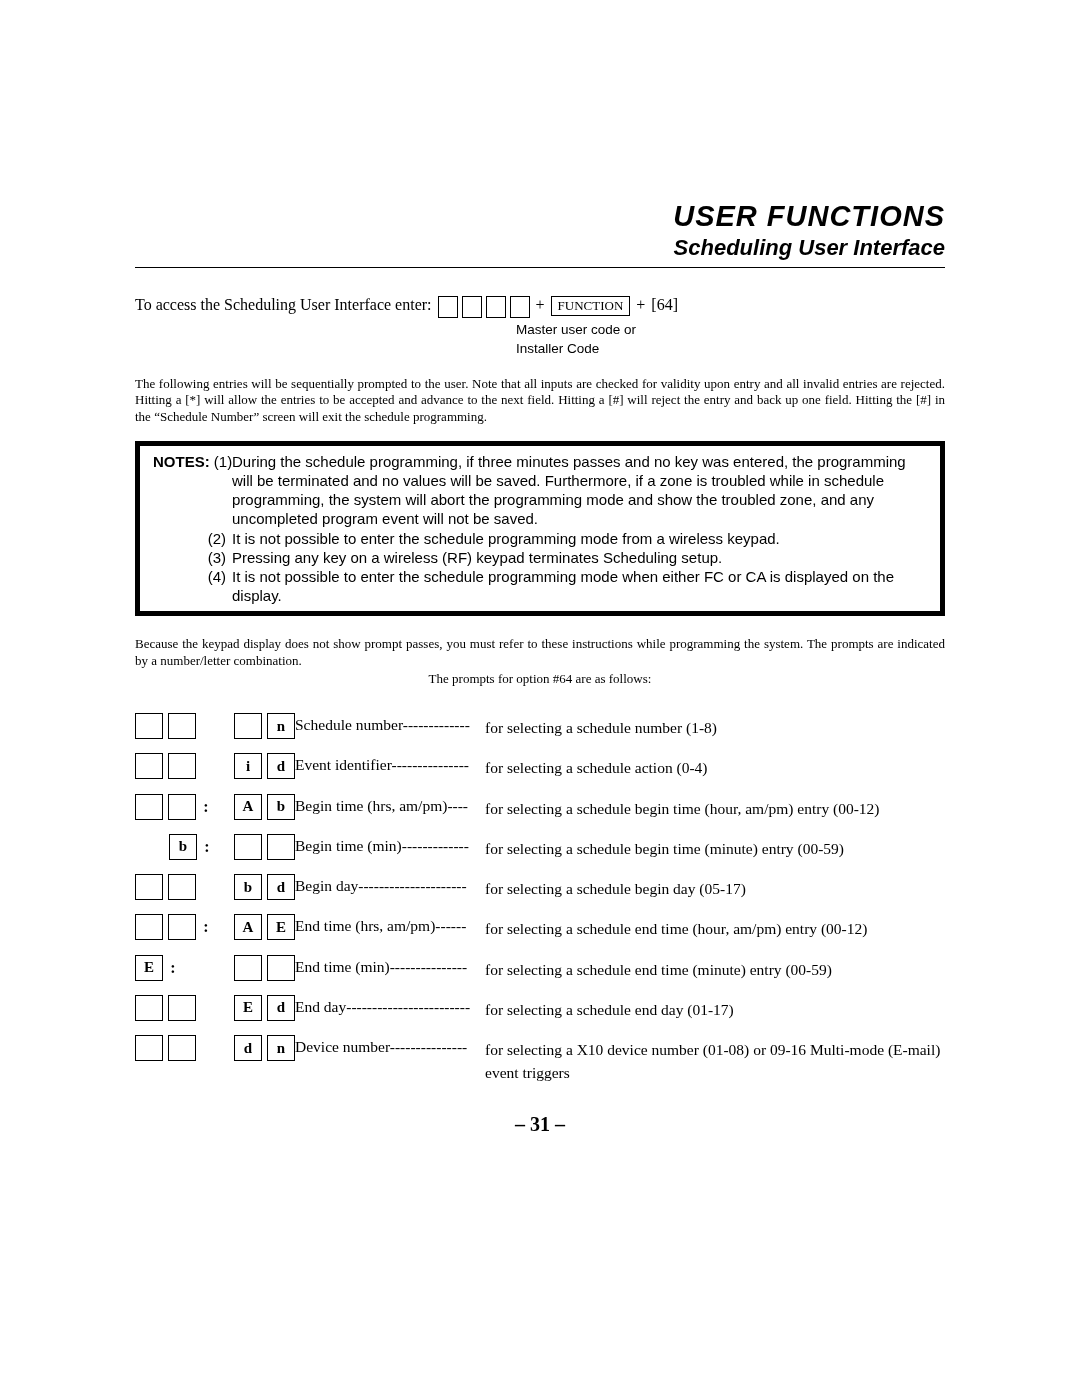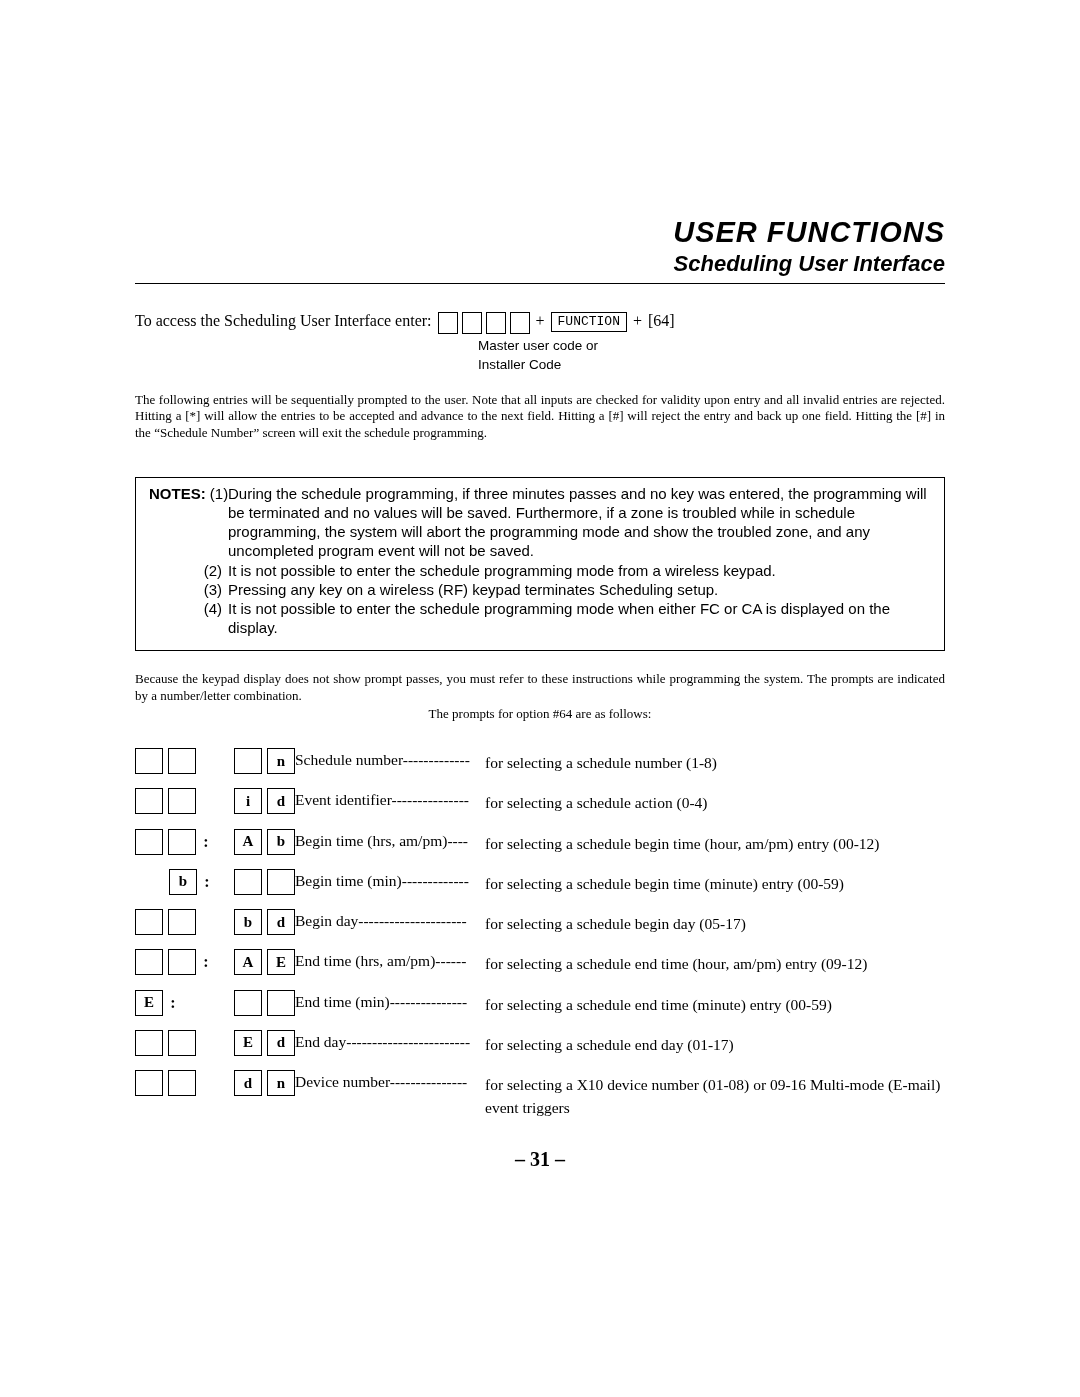--- a/index.html
+++ b/index.html
@@ -8,21 +8,21 @@
     width: 1080px;
     height: 1397px;
     background: #fff;
     font-family: "Times New Roman", Georgia, serif;
     color: #000;
     position: relative;
   }
   .page {
     position: absolute;
     left: 135px;
-    top: 216px;
+    top: 200px;
     width: 810px;
   }
   .section-head {
     text-align: right;
     margin-bottom: 4px;
   }
   .section-head h1 {
     font-family: Arial, Helvetica, sans-serif;
     font-weight: 900;
     font-style: italic;
@@ -55,43 +55,44 @@
     width: 20px;
     height: 22px;
   }
   .digit-group {
     display: inline-flex;
     gap: 4px;
   }
   .kbd {
     display: inline-block;
     border: 1px solid #000;
-    font-family: Liberation Mono, monospace;
+    font-family: Liberation Serif, serif;
     font-size: 13px;
     padding: 1px 6px 1px 6px;
     line-height: 16px;
   }
   .sub-caption {
     font-family: Arial, Helvetica, sans-serif;
     font-size: 13.5px;
     margin-top: 4px;
+    margin-left: 38px;
   }
   .sub-caption-wrap {
     padding-left: 343px;
   }
   .para {
     font-size: 13px;
     text-align: justify;
     margin: 20px 0 0 0;
     line-height: 1.25;
   }
   .notes-box {
-    border: 1px solid #000000;
-    margin-top: 36px;
-    padding: 6px 10px 13px 10px;
+    border: 5px solid #000000;
+    margin-top: 16px;
+    padding: 6px 10px 6px 10px;
     font-family: Arial, Helvetica, sans-serif;
     font-size: 15px;
     line-height: 1.28;
   }
   .notes-row {
     display: flex;
   }
   .notes-num {
     width: 82px;
     text-align: right;
@@ -270,21 +271,21 @@
 
     <div class="prow">
       <div class="pboxes">
         <span class="dbox"></span>
         <span class="dbox"></span>
         <span class="colon">:</span>
         <span class="dbox pad-left">A</span>
         <span class="dbox">E</span>
       </div>
       <div class="plabel">End time (hrs, am/pm)------</div>
-      <div class="pdesc">for selecting a schedule end time (hour, am/pm) entry (09-12)</div>
+      <div class="pdesc">for selecting a schedule end time (hour, am/pm) entry (00-12)</div>
     </div>
 
     <div class="prow">
       <div class="pboxes">
         <span class="dbox">E</span>
         <span class="colon">:</span>
         <span class="dbox pad-left"></span>
         <span class="dbox"></span>
       </div>
       <div class="plabel">End time (min)---------------</div>

